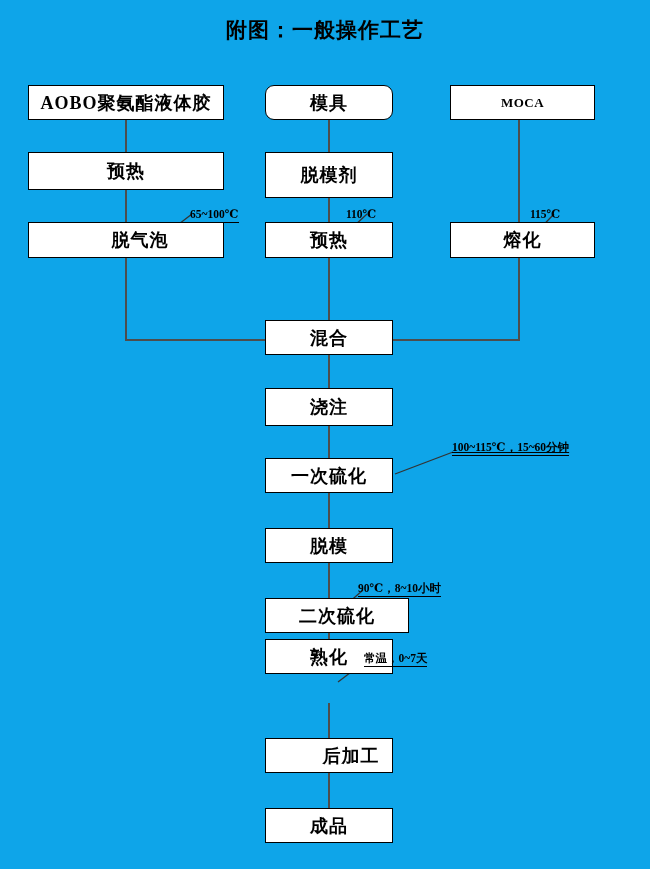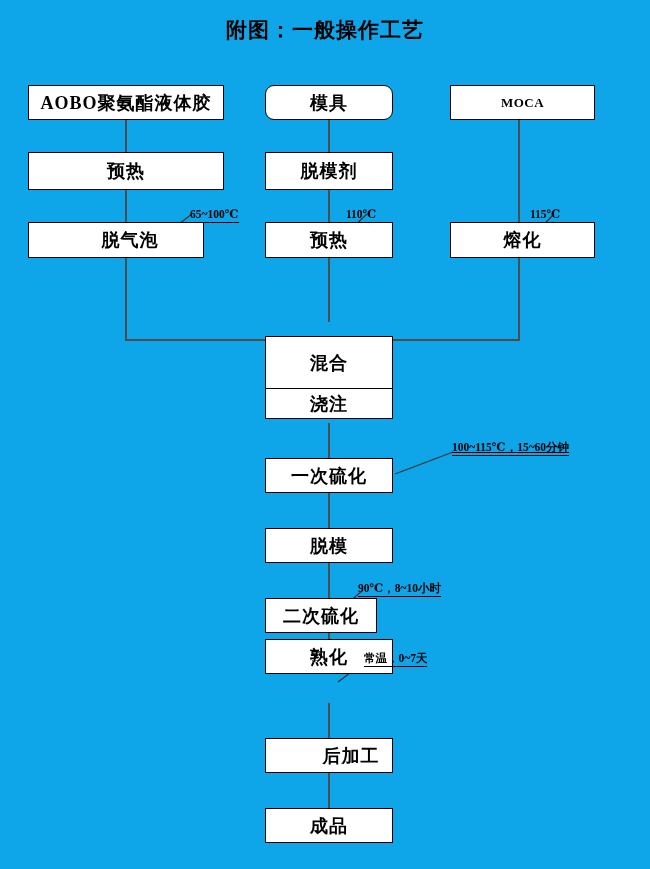--- a/index.html
+++ b/index.html
@@ -134,28 +134,28 @@
   <div class="annot" style="left:530px; top:208px;">115℃</div>
   <div class="annot" style="left:452px; top:441px;text-decoration:underline;">100~115℃，15~60分钟</div>
   <div class="annot" style="left:358px; top:582px;">90℃，8~10小时</div>
   <div class="annot" style="left:364px; top:652px;">常温，0~7天</div>
 
   <div class="node" style="left:28px; top:85px; width:196px; height:35px;">AOBO聚氨酯液体胶</div>
   <div class="node" style="left:265px; top:85px; width:128px; height:35px;border-radius:9px;">模具</div>
   <div class="node latin" style="left:450px; top:85px; width:145px; height:35px;">MOCA</div>
 
   <div class="node" style="left:28px; top:152px; width:196px; height:38px;">预热</div>
-  <div class="node" style="left:265px; top:152px; width:128px; height:38px;">脱模剂</div>
+  <div class="node" style="left:265px; top:152px; width:128px; height:46px;">脱模剂</div>
 
-  <div class="node" style="left:28px; top:222px; width:176px; height:36px;padding-left:28px;">脱气泡</div>
+  <div class="node" style="left:28px; top:222px; width:196px; height:36px;padding-left:28px;">脱气泡</div>
   <div class="node" style="left:265px; top:222px; width:128px; height:36px;">预热</div>
   <div class="node" style="left:450px; top:222px; width:145px; height:36px;">熔化</div>
 
-  <div class="node" style="left:265px; top:336px; width:128px; height:53px;">混合</div>
-  <div class="node" style="left:265px; top:388px; width:128px; height:31px;">浇注</div>
+  <div class="node" style="left:265px; top:320px; width:128px; height:35px;">混合</div>
+  <div class="node" style="left:265px; top:388px; width:128px; height:38px;">浇注</div>
   <div class="node" style="left:265px; top:458px; width:128px; height:35px;">一次硫化</div>
   <div class="node" style="left:265px; top:528px; width:128px; height:35px;">脱模</div>
-  <div class="node" style="left:265px; top:598px; width:112px; height:35px;">二次硫化</div>
+  <div class="node" style="left:265px; top:598px; width:144px; height:35px;">二次硫化</div>
   <div class="node" style="left:265px; top:639px; width:128px; height:35px;text-align:center;">熟化</div>
   <div class="node" style="left:265px; top:738px; width:128px; height:35px;padding-left:44px;">后加工</div>
   <div class="node" style="left:265px; top:808px; width:128px; height:35px;">成品</div>
 
 </div>
 
 </body></html>

